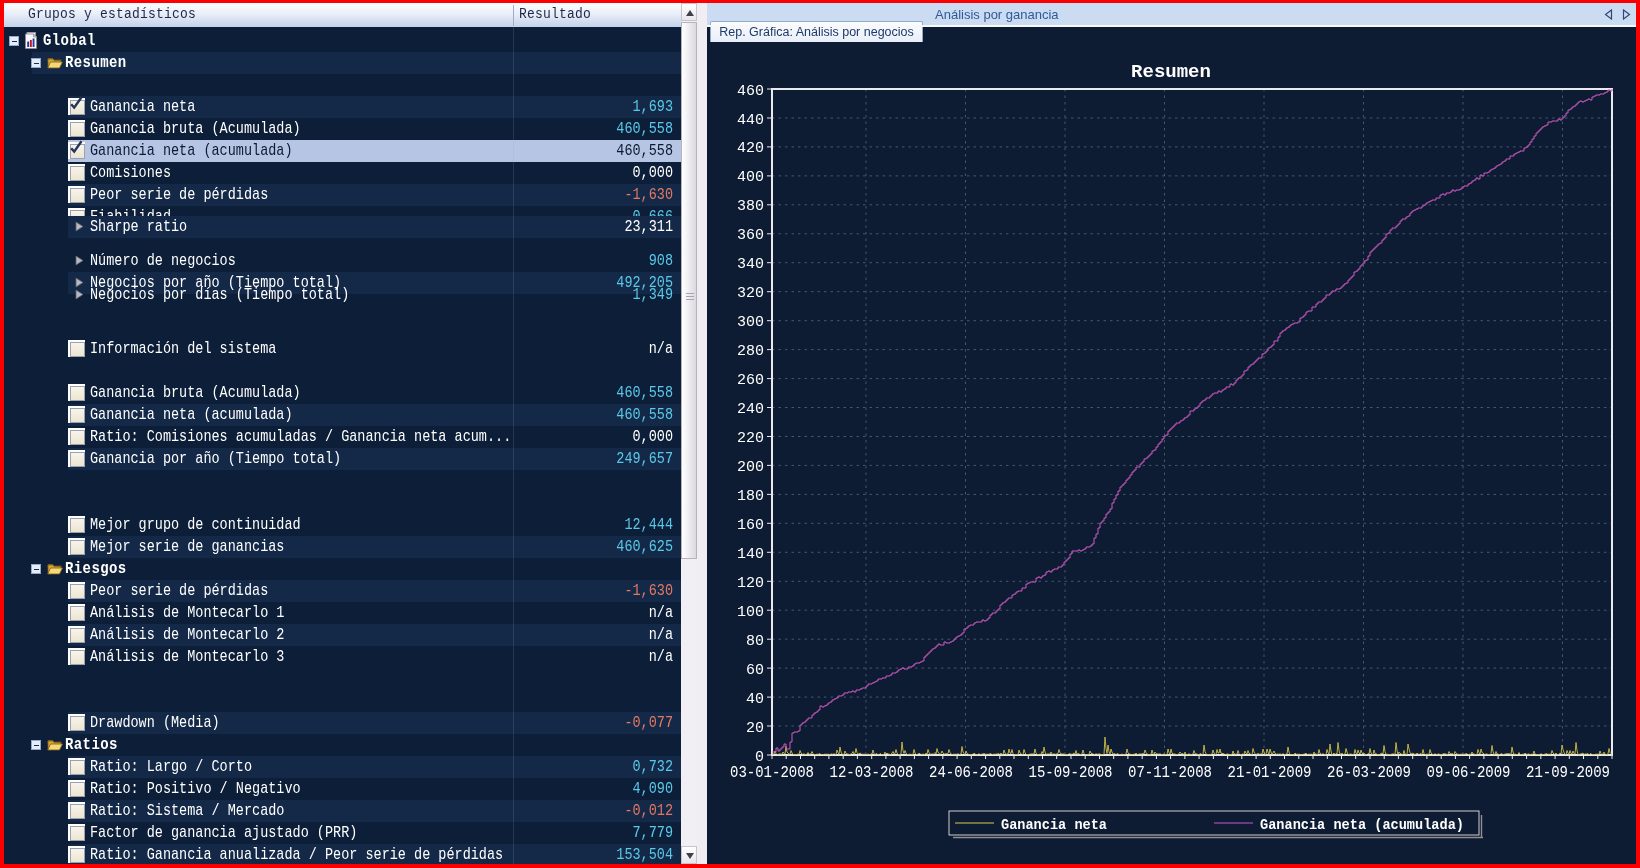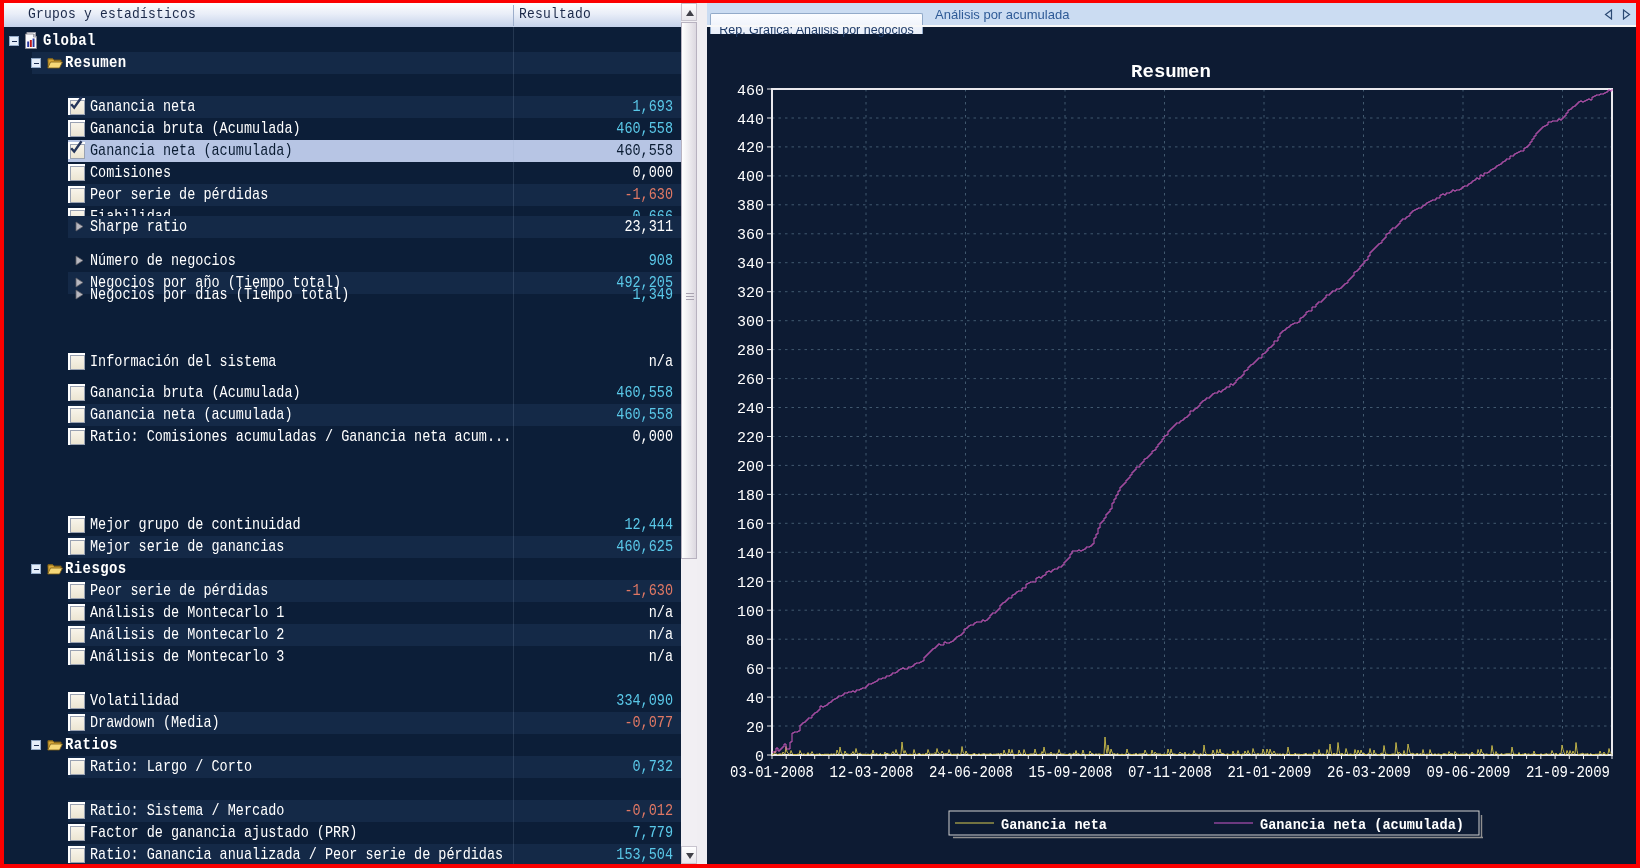--- a/index.html
+++ b/index.html
@@ -36,24 +36,24 @@
 #vscroll { position:absolute; left:681px; top:3px; width:16px; height:861px; background:#f1eff3; }
 .sbtn { position:absolute; left:0; width:16px; height:18px; background:linear-gradient(#ffffff,#e8e6ec); border:1px solid #c8c4ce; }
 .sbtn svg { position:absolute; left:3px; top:5px; }
 #sthumb { position:absolute; left:0px; top:19px; width:16px; height:537px;
   background:linear-gradient(90deg,#ffffff,#dcd8e0); border:1px solid #b8b2c0; }
 #sgrip { position:absolute; left:3.5px; top:270px; width:8px; height:8px;
   background:repeating-linear-gradient(#a8a2b0 0 1px, transparent 1px 3px); }
 #split { position:absolute; left:697px; top:3px; width:10px; height:861px; background:#f0eef2; }
 #right { position:absolute; left:707px; top:3px; width:929px; height:861px; background:#0d1b33; }
 #tabbar { position:absolute; left:0; top:0; width:929px; height:22px; background:#cbdcf2; }
-#tab1 { position:absolute; left:3px; top:10px; width:213px; height:21px;
+#tab1 { position:absolute; left:3px; top:18px; width:213px; height:21px;
   background:linear-gradient(#fbfcff,#e8eef9); border:1px solid #92aac9; border-bottom:none;
   border-radius:2px 2px 0 0; color:#1e3a66; font:12.5px "Liberation Sans",sans-serif;
-  text-align:center; padding-top:9px; }
+  text-align:center; padding-top:3px; }
 #tab2 { position:absolute; left:228px; top:4px; color:#2e5a96; font:13px "Liberation Sans",sans-serif; }
 .tarr { position:absolute; top:6px; width:9px; height:11px; }
 #wline { position:absolute; left:0; top:22px; width:929px; height:2px; background:#f8f8f8; }
 #chartwrap { position:absolute; left:0; top:24px; width:929px; height:837px; }
 </style></head>
 <body>
 <div id="page">
 <div class="rb" style="left:0;top:0;width:1640px;height:3px"></div>
 <div class="rb" style="left:0;top:864px;width:1640px;height:4px"></div>
 <div class="rb" style="left:0;top:0;width:4px;height:868px"></div>
@@ -150,40 +150,46 @@
         <div class="lb" style="left:86px">Negocios por año (Tiempo total)</div>
         <div class="vl cyan">492,205</div>
       </div>
 <div class="row" style="top:281px">
         <div class="ic" style="left:71px;top:5px"><svg width="9" height="11" viewBox="0 0 9 11">
 <path d="M1 1 L8 5.5 L1 10 Z" fill="#b8b8c0" stroke="#606068" stroke-width="0.8"></path>
 </svg></div>
         <div class="lb" style="left:86px">Negocios por días (Tiempo total)</div>
         <div class="vl cyan">1,349</div>
       </div>
-<div class="row" style="top:348px">
+<div class="row" style="top:335px">
         <div class="cbx" style="left:64px"></div>
         <div class="lb" style="left:86px">Información del sistema</div>
         <div class="vl">n/a</div>
       </div>
 <div class="row" style="top:379px">
         <div class="cbx" style="left:64px"></div>
         <div class="lb" style="left:86px">Ganancia bruta (Acumulada)</div>
         <div class="vl cyan">460,558</div>
       </div>
 <div class="row" style="top:401px">
         <div class="band lt" style="left:64px"></div>
         <div class="cbx" style="left:64px"></div>
         <div class="lb" style="left:86px">Ganancia neta (acumulada)</div>
         <div class="vl cyan">460,558</div>
       </div>
 <div class="row" style="top:423px">
         <div class="cbx" style="left:64px"></div>
         <div class="lb" style="left:86px">Ratio: Comisiones acumuladas / Ganancia neta acum...</div>
         <div class="vl">0,000</div>
+      </div>
+<div class="row" style="top:445px">
+        <div class="band lt" style="left:64px"></div>
+        <div class="cbx" style="left:64px"></div>
+        <div class="lb" style="left:86px">Ganancia por año (Tiempo total)</div>
+        <div class="vl cyan">249,657</div>
       </div>
 <div class="row" style="top:511px">
         <div class="cbx" style="left:64px"></div>
         <div class="lb" style="left:86px">Mejor grupo de continuidad</div>
         <div class="vl cyan">12,444</div>
       </div>
 <div class="row" style="top:533px">
         <div class="band lt" style="left:64px"></div>
         <div class="cbx" style="left:64px"></div>
         <div class="lb" style="left:86px">Mejor serie de ganancias</div>
@@ -215,25 +221,20 @@
         <div class="band lt" style="left:64px"></div>
         <div class="cbx" style="left:64px"></div>
         <div class="lb" style="left:86px">Análisis de Montecarlo 2</div>
         <div class="vl">n/a</div>
       </div>
 <div class="row" style="top:643px">
         <div class="cbx" style="left:64px"></div>
         <div class="lb" style="left:86px">Análisis de Montecarlo 3</div>
         <div class="vl">n/a</div>
       </div>
-<div class="row" style="top:687px">
-        <div class="cbx" style="left:64px"></div>
-        <div class="lb" style="left:86px">Volatilidad</div>
-        <div class="vl cyan">334,090</div>
-      </div>
 <div class="row" style="top:709px">
         <div class="band lt" style="left:64px"></div>
         <div class="cbx" style="left:64px"></div>
         <div class="lb" style="left:86px">Drawdown (Media)</div>
         <div class="vl neg">-0,077</div>
       </div>
 <div class="row" style="top:731px">
         <div class="exp" style="left:27px">
           <div class="mn"></div>
         </div>
@@ -242,20 +243,25 @@
 <path d="M1 12 L1 3 L5.5 3 L7 4.5 L14 4.5 L14 6 Z" fill="#d8a838" stroke="#7a5c14" stroke-width="0.8"></path>
 <path d="M3.5 6 L15.5 6 L12.5 12 L0.8 12 Z" fill="#f6d878" stroke="#7a5c14" stroke-width="0.8"></path>
 </svg></div>
         <div class="lb bold" style="left:61px">Ratios</div>
       </div>
 <div class="row" style="top:753px">
         <div class="band lt" style="left:64px"></div>
         <div class="cbx" style="left:64px"></div>
         <div class="lb" style="left:86px">Ratio: Largo / Corto</div>
         <div class="vl cyan">0,732</div>
+      </div>
+<div class="row" style="top:775px">
+        <div class="cbx" style="left:64px"></div>
+        <div class="lb" style="left:86px">Ratio: Positivo / Negativo</div>
+        <div class="vl cyan">4,090</div>
       </div>
 <div class="row" style="top:797px">
         <div class="band lt" style="left:64px"></div>
         <div class="cbx" style="left:64px"></div>
         <div class="lb" style="left:86px">Ratio: Sistema / Mercado</div>
         <div class="vl neg">-0,012</div>
       </div>
 <div class="row" style="top:819px">
         <div class="cbx" style="left:64px"></div>
         <div class="lb" style="left:86px">Factor de ganancia ajustado (PRR)</div>
@@ -285,21 +291,21 @@
  <div class="sbtn" style="bottom:0">
         <svg width="10" height="8" viewBox="0 0 10 8">
           <path d="M1 1 L9 1 L5 7 Z" fill="#404048"></path>
         </svg>
       </div>
 </div>
 <div id="split"></div>
 <div id="right">
  <div id="tabbar">
    <div id="tab1">Rep. Gráfica: Análisis por negocios</div>
-   <div id="tab2">Análisis por acumulada</div>
+   <div id="tab2">Análisis por ganancia</div>
    <svg class="tarr" style="left:897px" width="9" height="11" viewBox="0 0 9 11">
           <path d="M7.5 1 L1.5 5.5 L7.5 10 Z" fill="none" stroke="#2c4a74" stroke-width="1.2"></path>
         </svg>
    <svg class="tarr" style="left:915px" width="9" height="11" viewBox="0 0 9 11">
           <path d="M1.5 1 L7.5 5.5 L1.5 10 Z" fill="none" stroke="#2c4a74" stroke-width="1.2"></path>
         </svg>
  </div>
  <div id="wline"></div>
  <div id="chartwrap"><svg id="chart" width="929" height="837" viewBox="0 0 929 837">
 <style>

